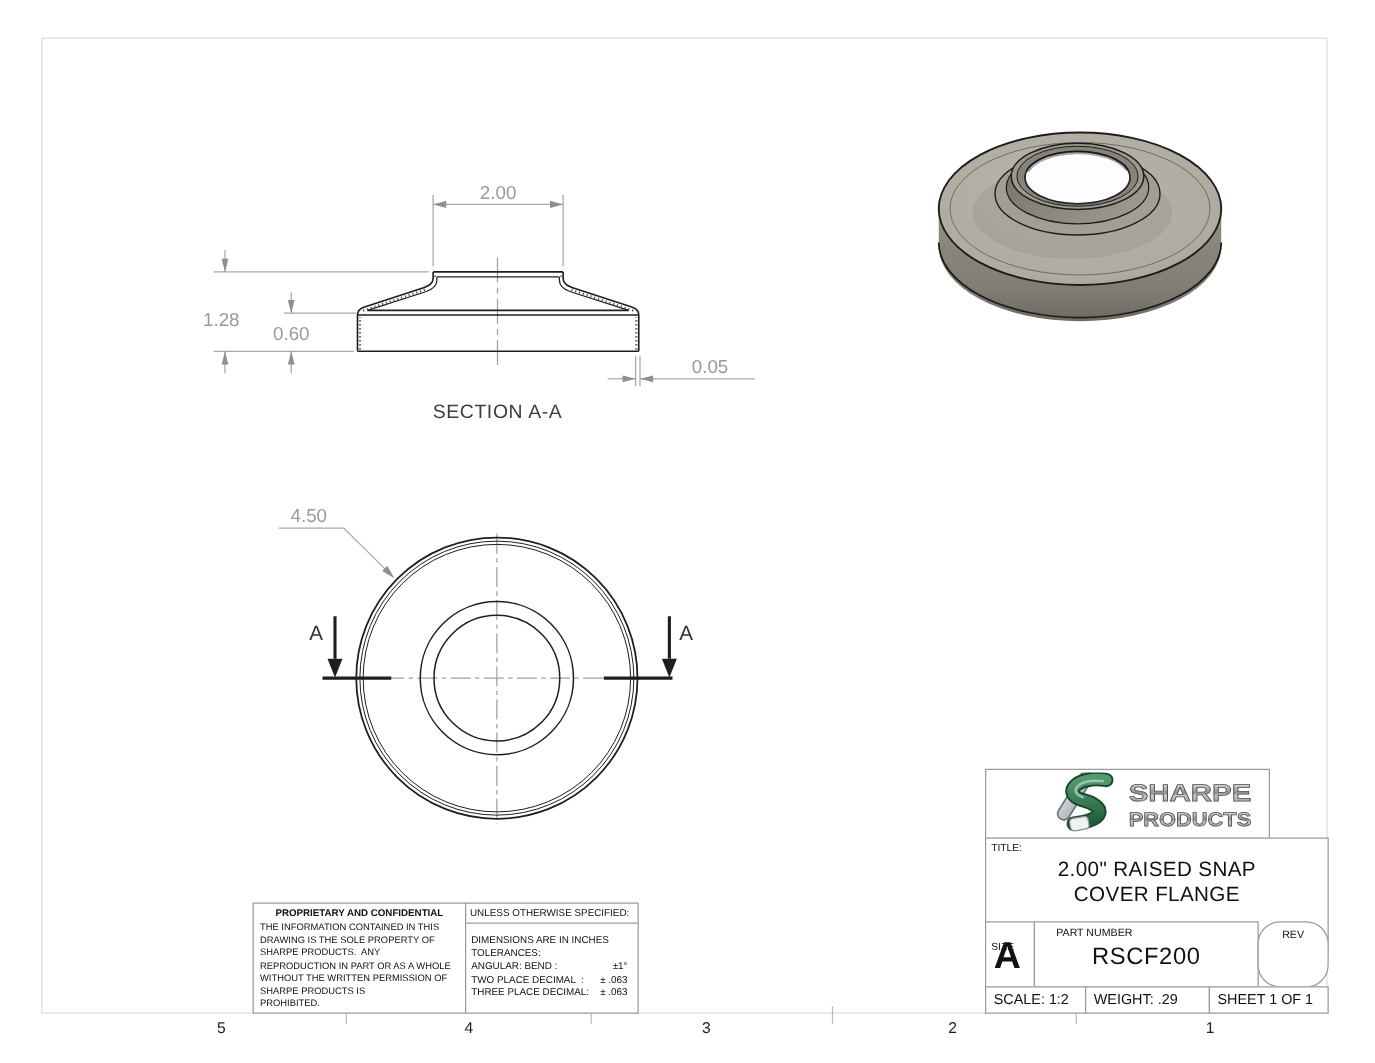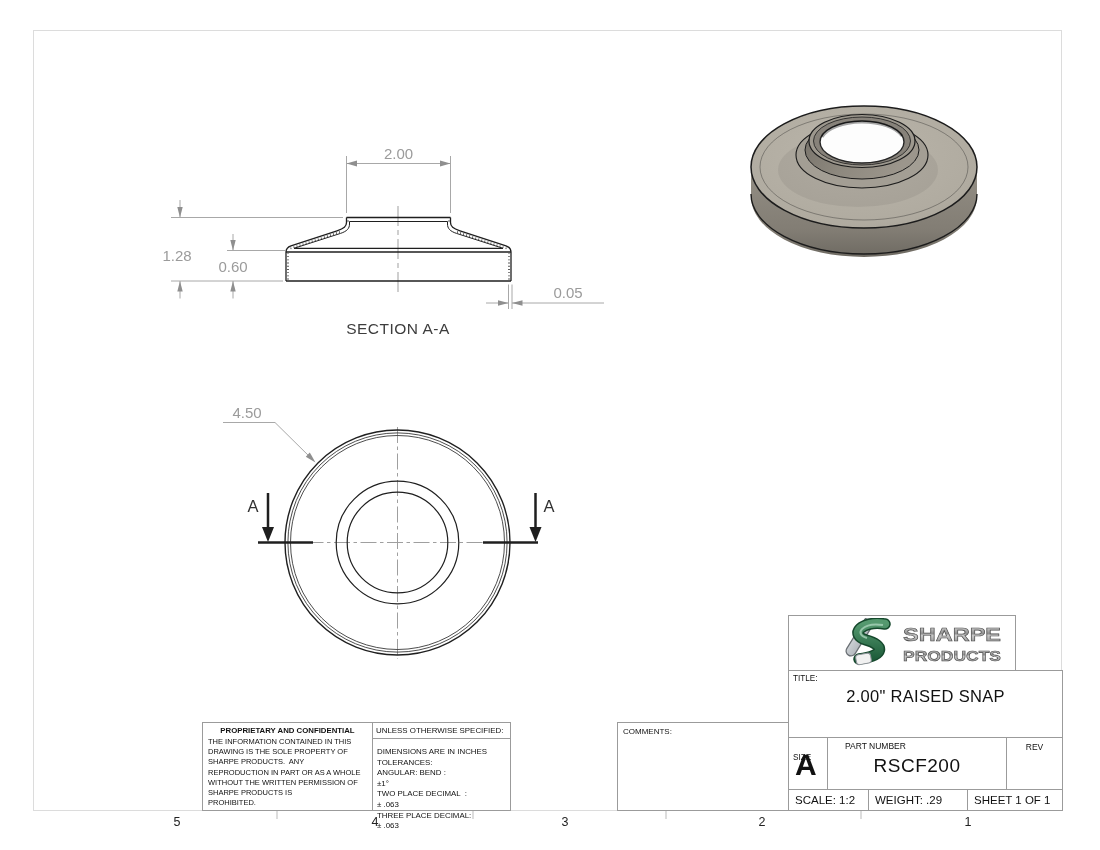--- a/index.html
+++ b/index.html
@@ -7,21 +7,21 @@
         font-family:"Liberation Sans", sans-serif;overflow:hidden;}
   .frame{position:absolute;left:33px;top:30px;width:1029px;height:781px;
          border:1px solid #dcdcdc;box-sizing:border-box;}
   svg.draw{position:absolute;left:0;top:0;}
   .cell{position:absolute;border:1px solid #9b9b9b;background:#fff;box-sizing:border-box;color:#111;}
   .blk-title{font-weight:bold;font-size:7.8px;text-align:center;padding-top:3px;}
   .prop-line{font-size:7.5px;line-height:10.2px;white-space:pre;}
   .prop-body{padding:2px 4px 0 5px;}
   .spec-header{font-size:7.9px;border-bottom:1px solid #9b9b9b;padding:3px 2px 3px 3px;white-space:pre;}
   .spec-body{padding:8px 4px 0 4px;font-size:7.9px;line-height:10.6px;}
-  .tol-row{display:flex;justify-content:space-between;padding-right:4px;white-space:pre;flex-direction:column;}
+  .tol-row{display:flex;justify-content:space-between;padding-right:4px;white-space:pre;}
   .mat-header{font-size:8px;text-align:center;padding-top:4px;}
   .mat-value{font-size:15.5px;text-align:center;margin-top:18px;letter-spacing:0.3px;}
   .comments-header{font-size:8px;padding:4px 0 0 5px;}
   .title-label{position:absolute;left:4px;top:3px;font-size:8.2px;}
   .title-line1{text-align:center;font-size:16.5px;margin-top:16px;letter-spacing:0.3px;}
   .title-line2{text-align:center;font-size:16.5px;margin-top:1px;letter-spacing:0.3px;}
   .size-label{position:absolute;left:4px;top:15px;font-size:8.2px;}
   .size-value{position:absolute;left:6px;top:10px;font-size:30px;font-weight:bold;}
   .pn-label{position:absolute;left:5px;top:3px;font-size:8.5px;margin-left:12px;}
   .pn-value{text-align:center;font-size:19px;margin-top:17px;letter-spacing:0.5px;}
@@ -197,23 +197,20 @@
         <span>± .063</span>
       </div>
       <div class="tol-row">
         <span>THREE PLACE DECIMAL:</span>
         <span>± .063</span>
       </div>
     </div>
   </div>
 
 
-  <div class="cell" style="left:617px;top:722px;width:172px;height:89px;">
-    <div class="comments-header">COMMENTS:</div>
-  </div>
 
   <div class="cell" style="left:788px;top:615px;width:228px;height:56px;">
     <div class="logo-wrap">
       <svg width="170" height="50" viewBox="0 0 170 50">
         <defs>
           <linearGradient id="metalText" x1="0" y1="0" x2="0" y2="1">
             <stop offset="0" stop-color="#efefef"></stop>
               <stop offset="0.45" stop-color="#8f8f8f"></stop>
             <stop offset="0.55" stop-color="#c9c9c9"></stop>
               <stop offset="1" stop-color="#828282"></stop>
@@ -237,33 +234,34 @@
         </g>
         <text x="64" y="23" font-size="19" font-weight="bold" textLength="98" lengthAdjust="spacingAndGlyphs" fill="url(#metalText)" stroke="#4a4a4a" stroke-width="0.6">SHARPE</text>
         <text x="64" y="43" font-size="15.5" font-weight="bold" textLength="98" lengthAdjust="spacingAndGlyphs" fill="url(#metalText)" stroke="#4a4a4a" stroke-width="0.6">PRODUCTS</text>
       </svg>
     </div>
   </div>
 
   <div class="cell" style="left:788px;top:670px;width:275px;height:87px;">
     <div class="title-label">TITLE:</div>
     <div class="title-line1">2.00" RAISED SNAP</div>
+    <div class="title-line2">COVER FLANGE</div>
   </div>
 
   <div class="cell" style="left:788px;top:737px;width:40px;height:53px;">
     <div class="size-label">SIZE</div>
     <div class="size-value">A</div>
   </div>
 
   <div class="cell" style="left:827px;top:737px;width:180px;height:53px;">
     <div class="pn-label">PART NUMBER</div>
     <div class="pn-value">RSCF200</div>
   </div>
 
-  <div class="cell" style="left:1006px;top:737px;width:57px;height:53px;">
+  <div class="cell" style="left:1006px;top:737px;width:57px;height:53px;border-radius:18px;">
     <div class="rev-label">REV</div>
   </div>
 
   <div class="cell meta-cell" style="left:788px;top:789px;width:81px;height:22px;">SCALE: 1:2</div>
   <div class="cell meta-cell" style="left:868px;top:789px;width:100px;height:22px;">WEIGHT: .29</div>
   <div class="cell meta-cell" style="left:967px;top:789px;width:96px;height:22px;">SHEET 1 OF 1</div>
 
   <div class="zone-num" style="left:165px;">5</div>
   <div class="zone-num" style="left:363px;">4</div>
   <div class="zone-num" style="left:553px;">3</div>

